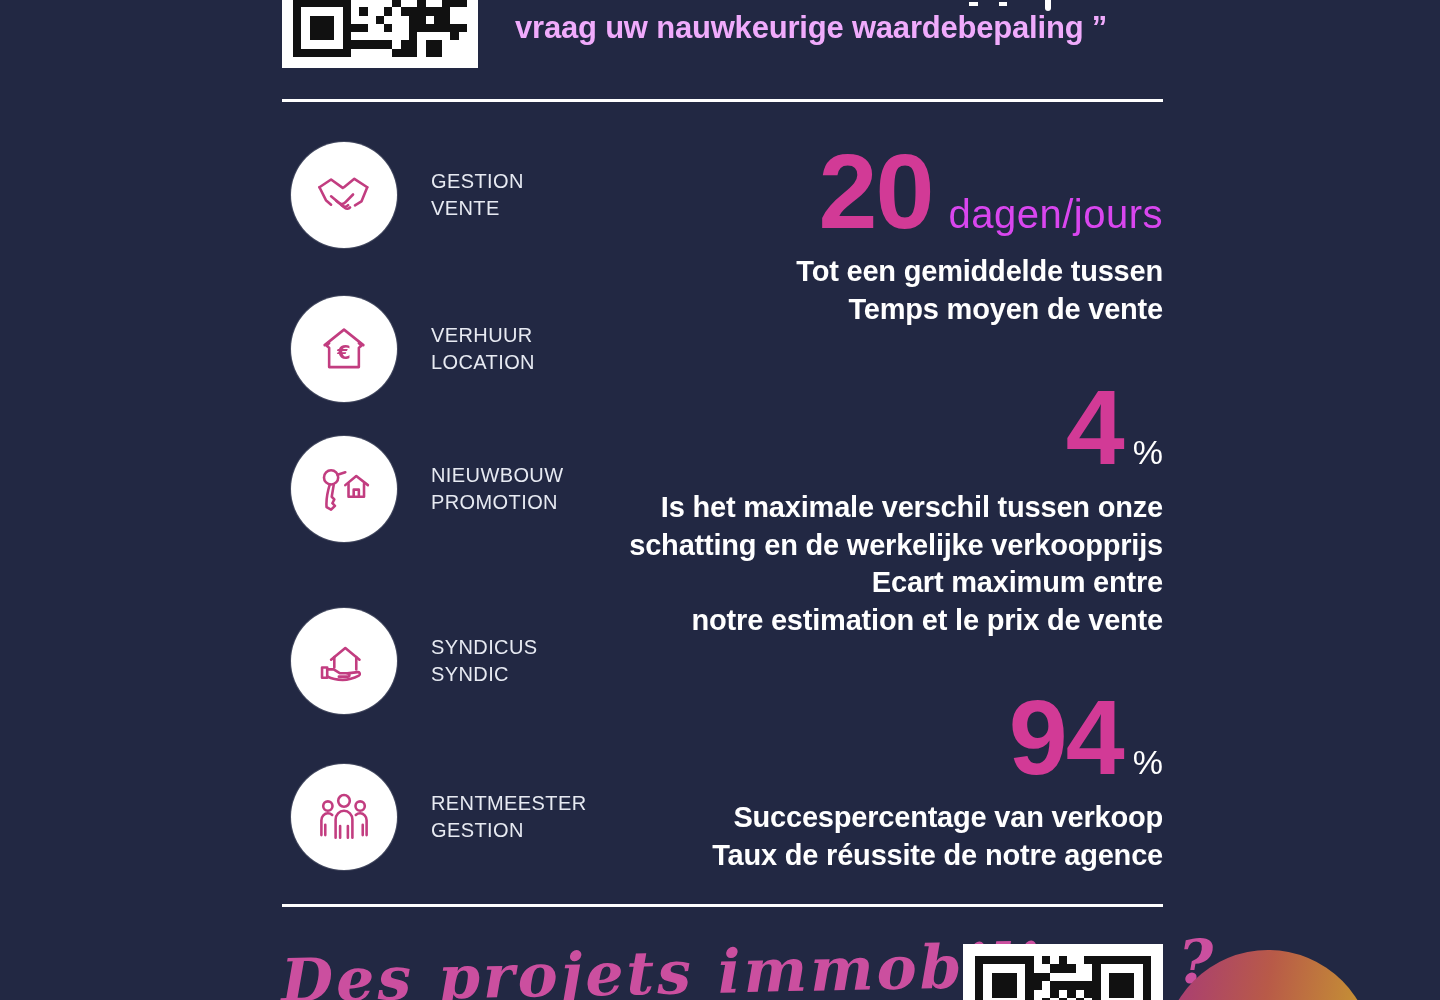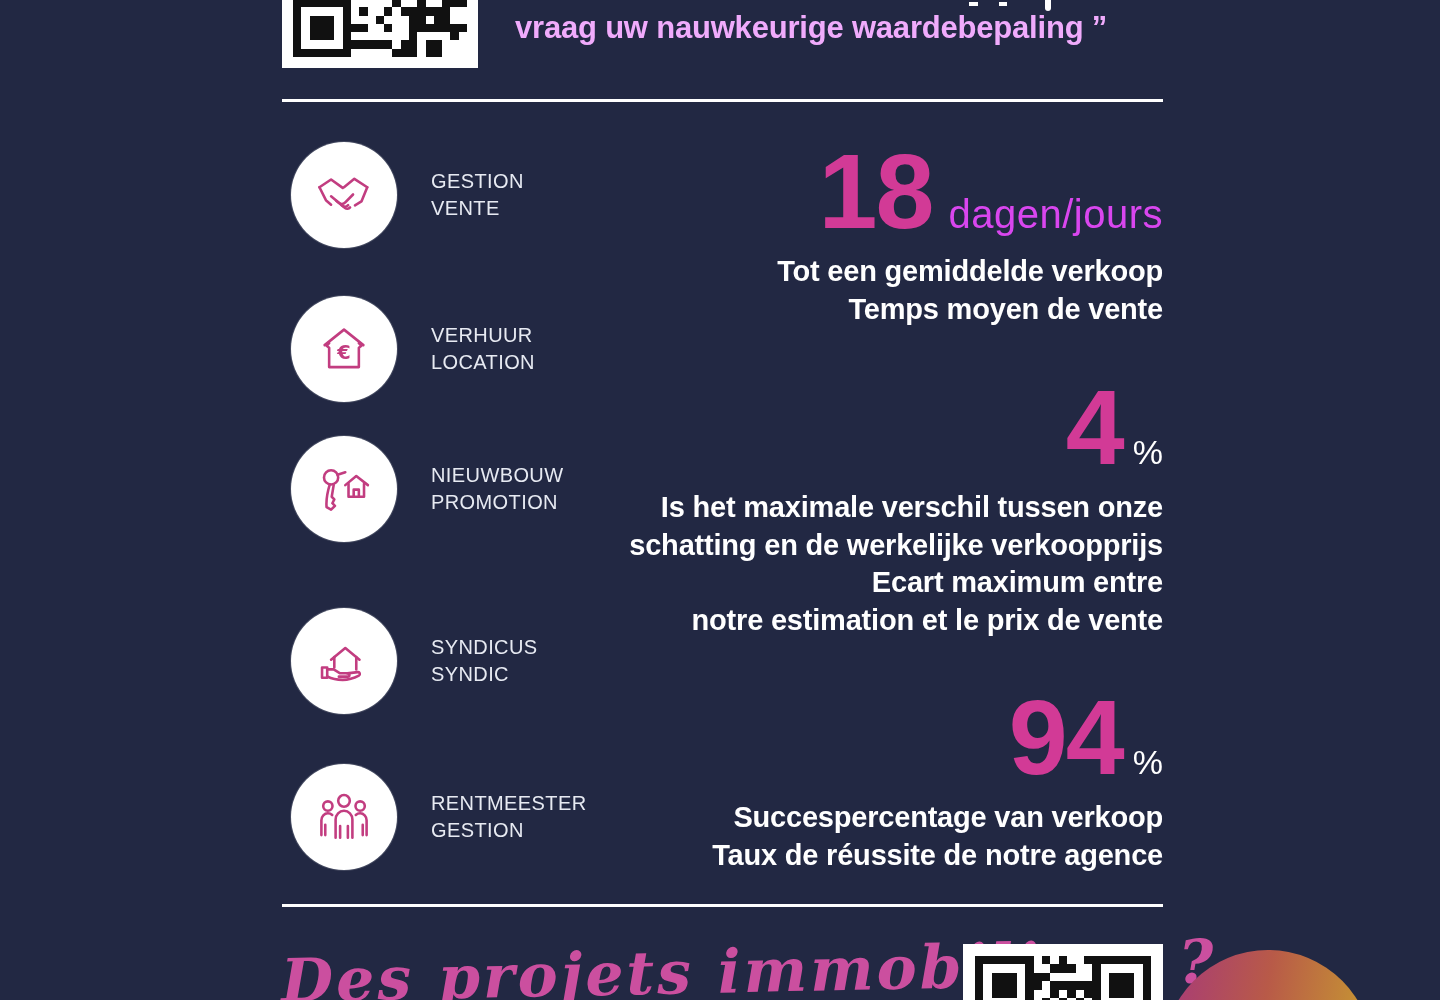--- a/index.html
+++ b/index.html
@@ -391,25 +391,25 @@
         </svg>
     </div>
     <div class="service-label">
       <div>SYNDICUS</div>
       <div>SYNDIC</div>
     </div>
   </div>
 
   <div class="stat stat-1">
     <div class="num-row">
-      <span class="num">18</span>
+      <span class="num">20</span>
       <span class="unit-word">dagen/jours</span>
     </div>
     <div class="desc">
-      <div>Tot een gemiddelde verkoop</div>
+      <div>Tot een gemiddelde tussen</div>
       <div>Temps moyen de vente</div>
     </div>
   </div>
 
   <div class="stat stat-2">
     <div class="num-row">
       <span class="num">4</span>
       <span class="unit-pct">%</span>
     </div>
     <div class="desc">

